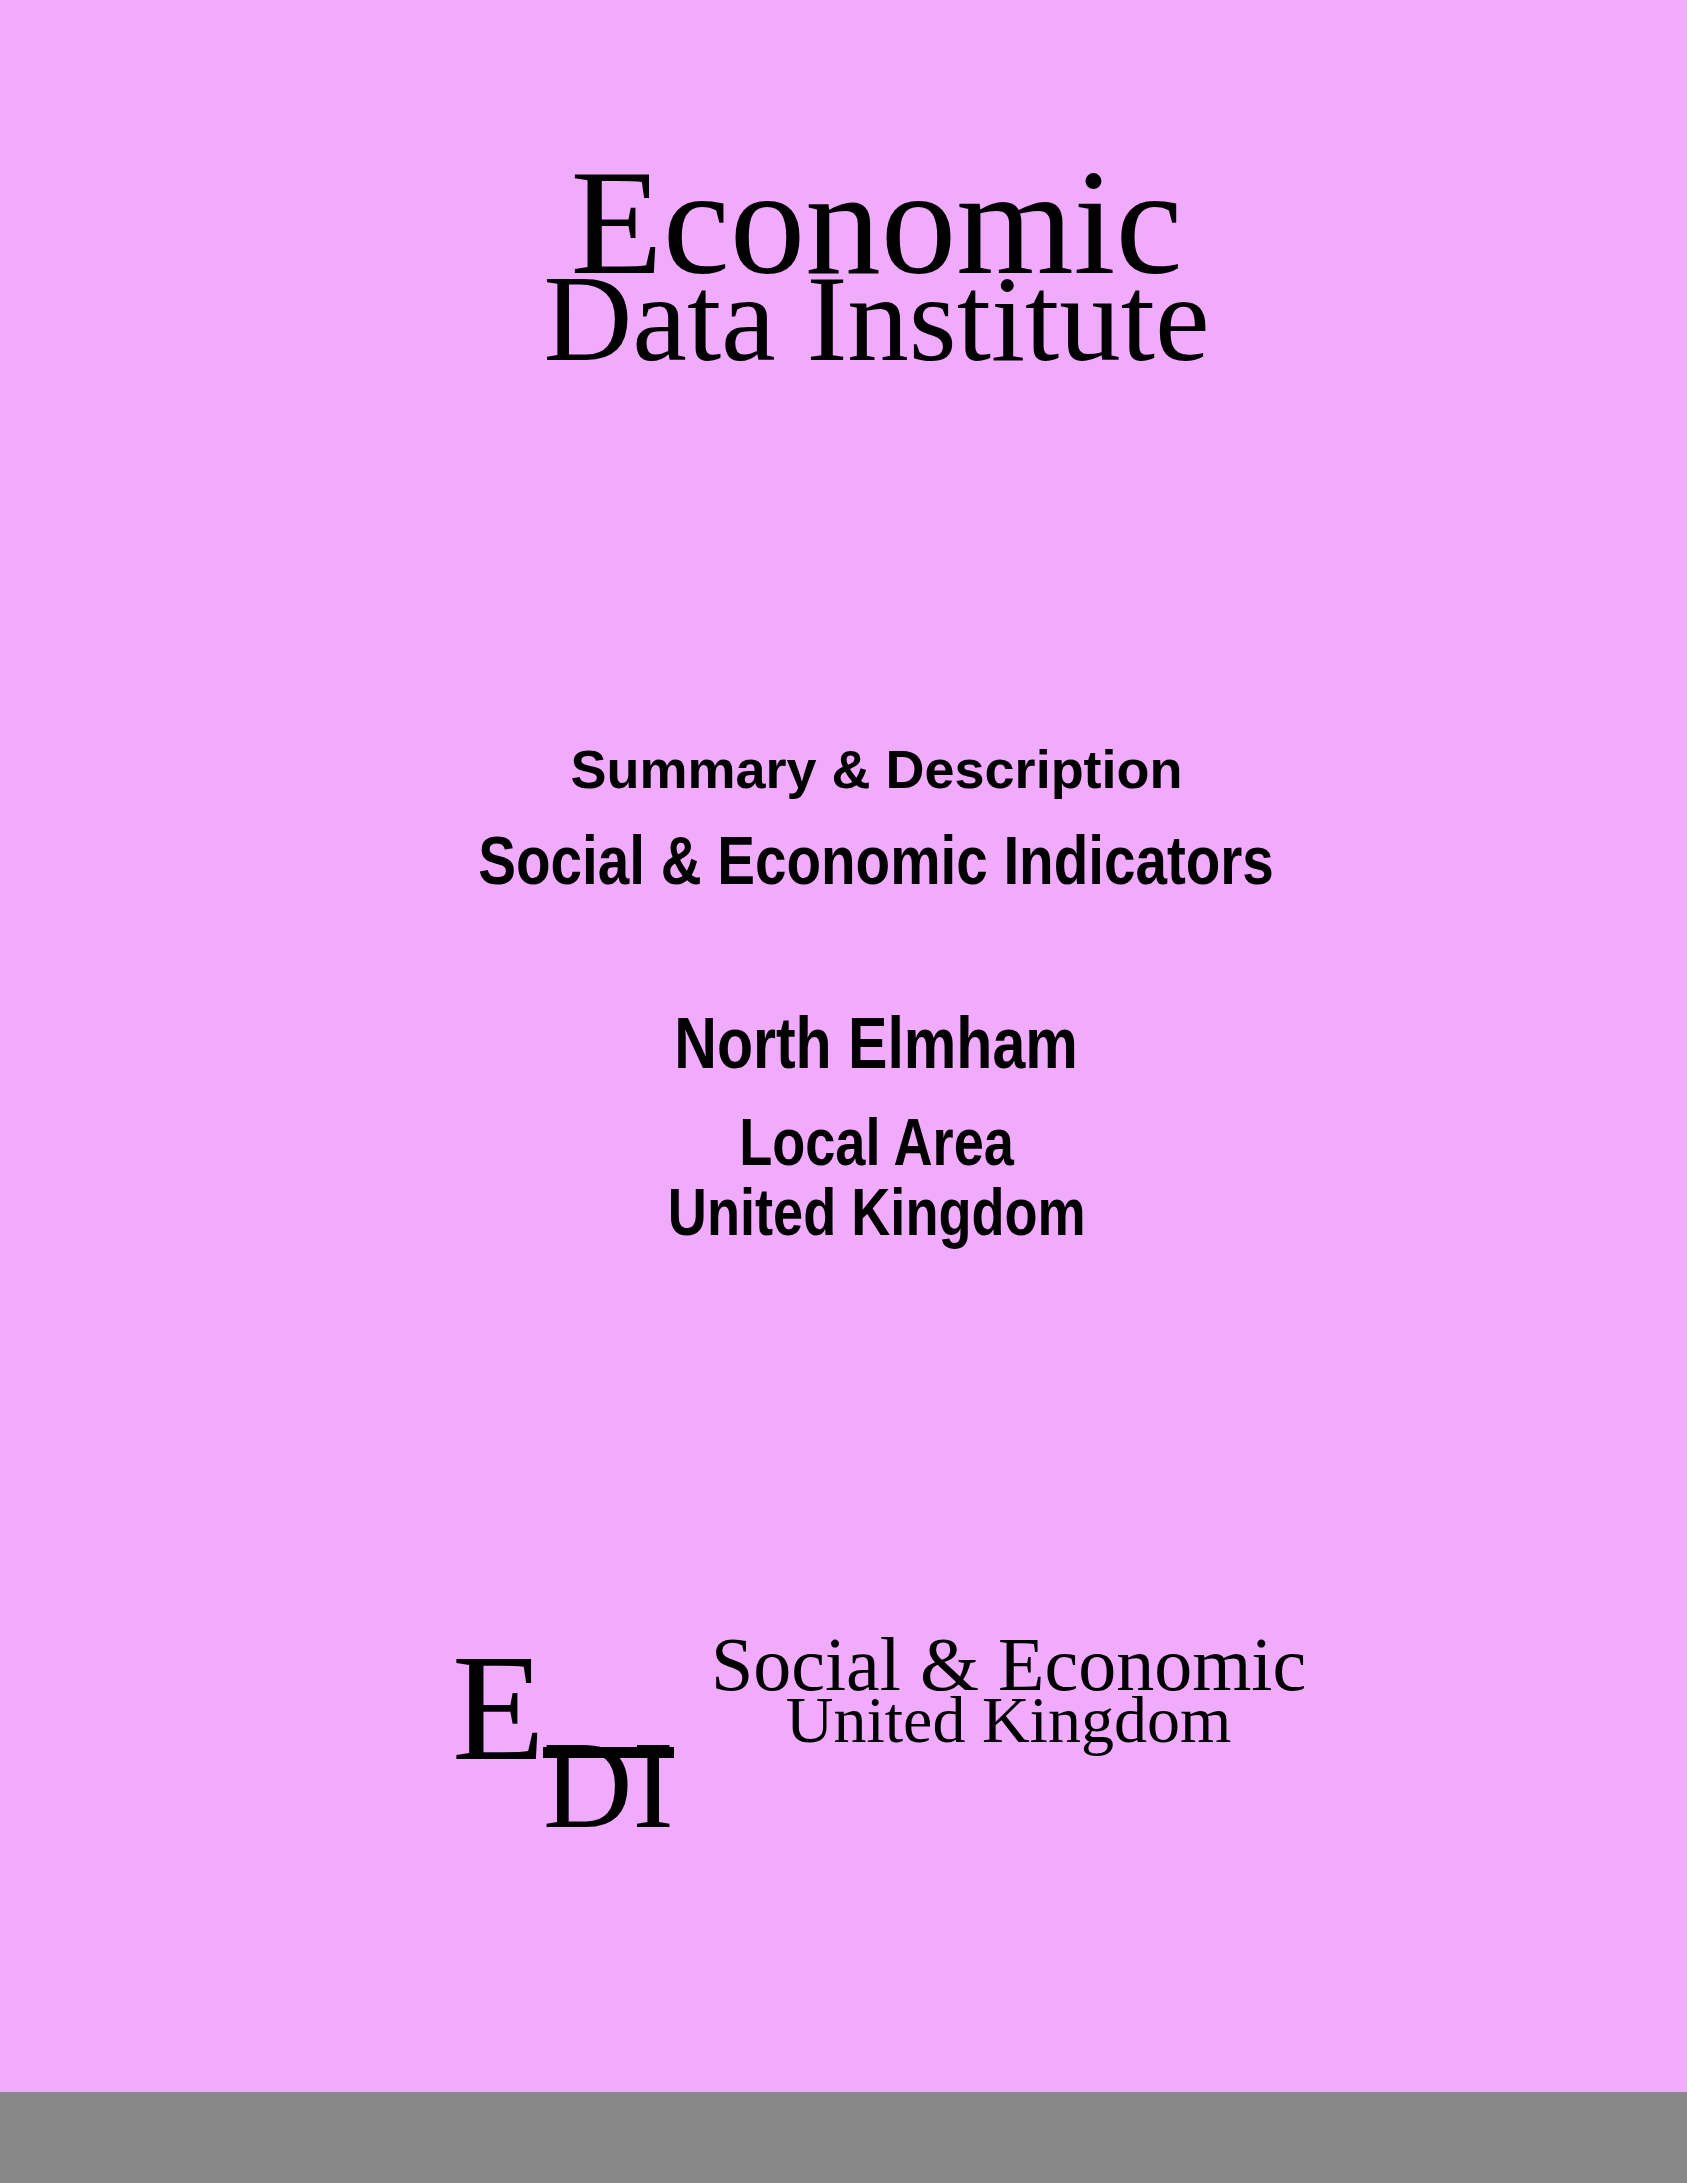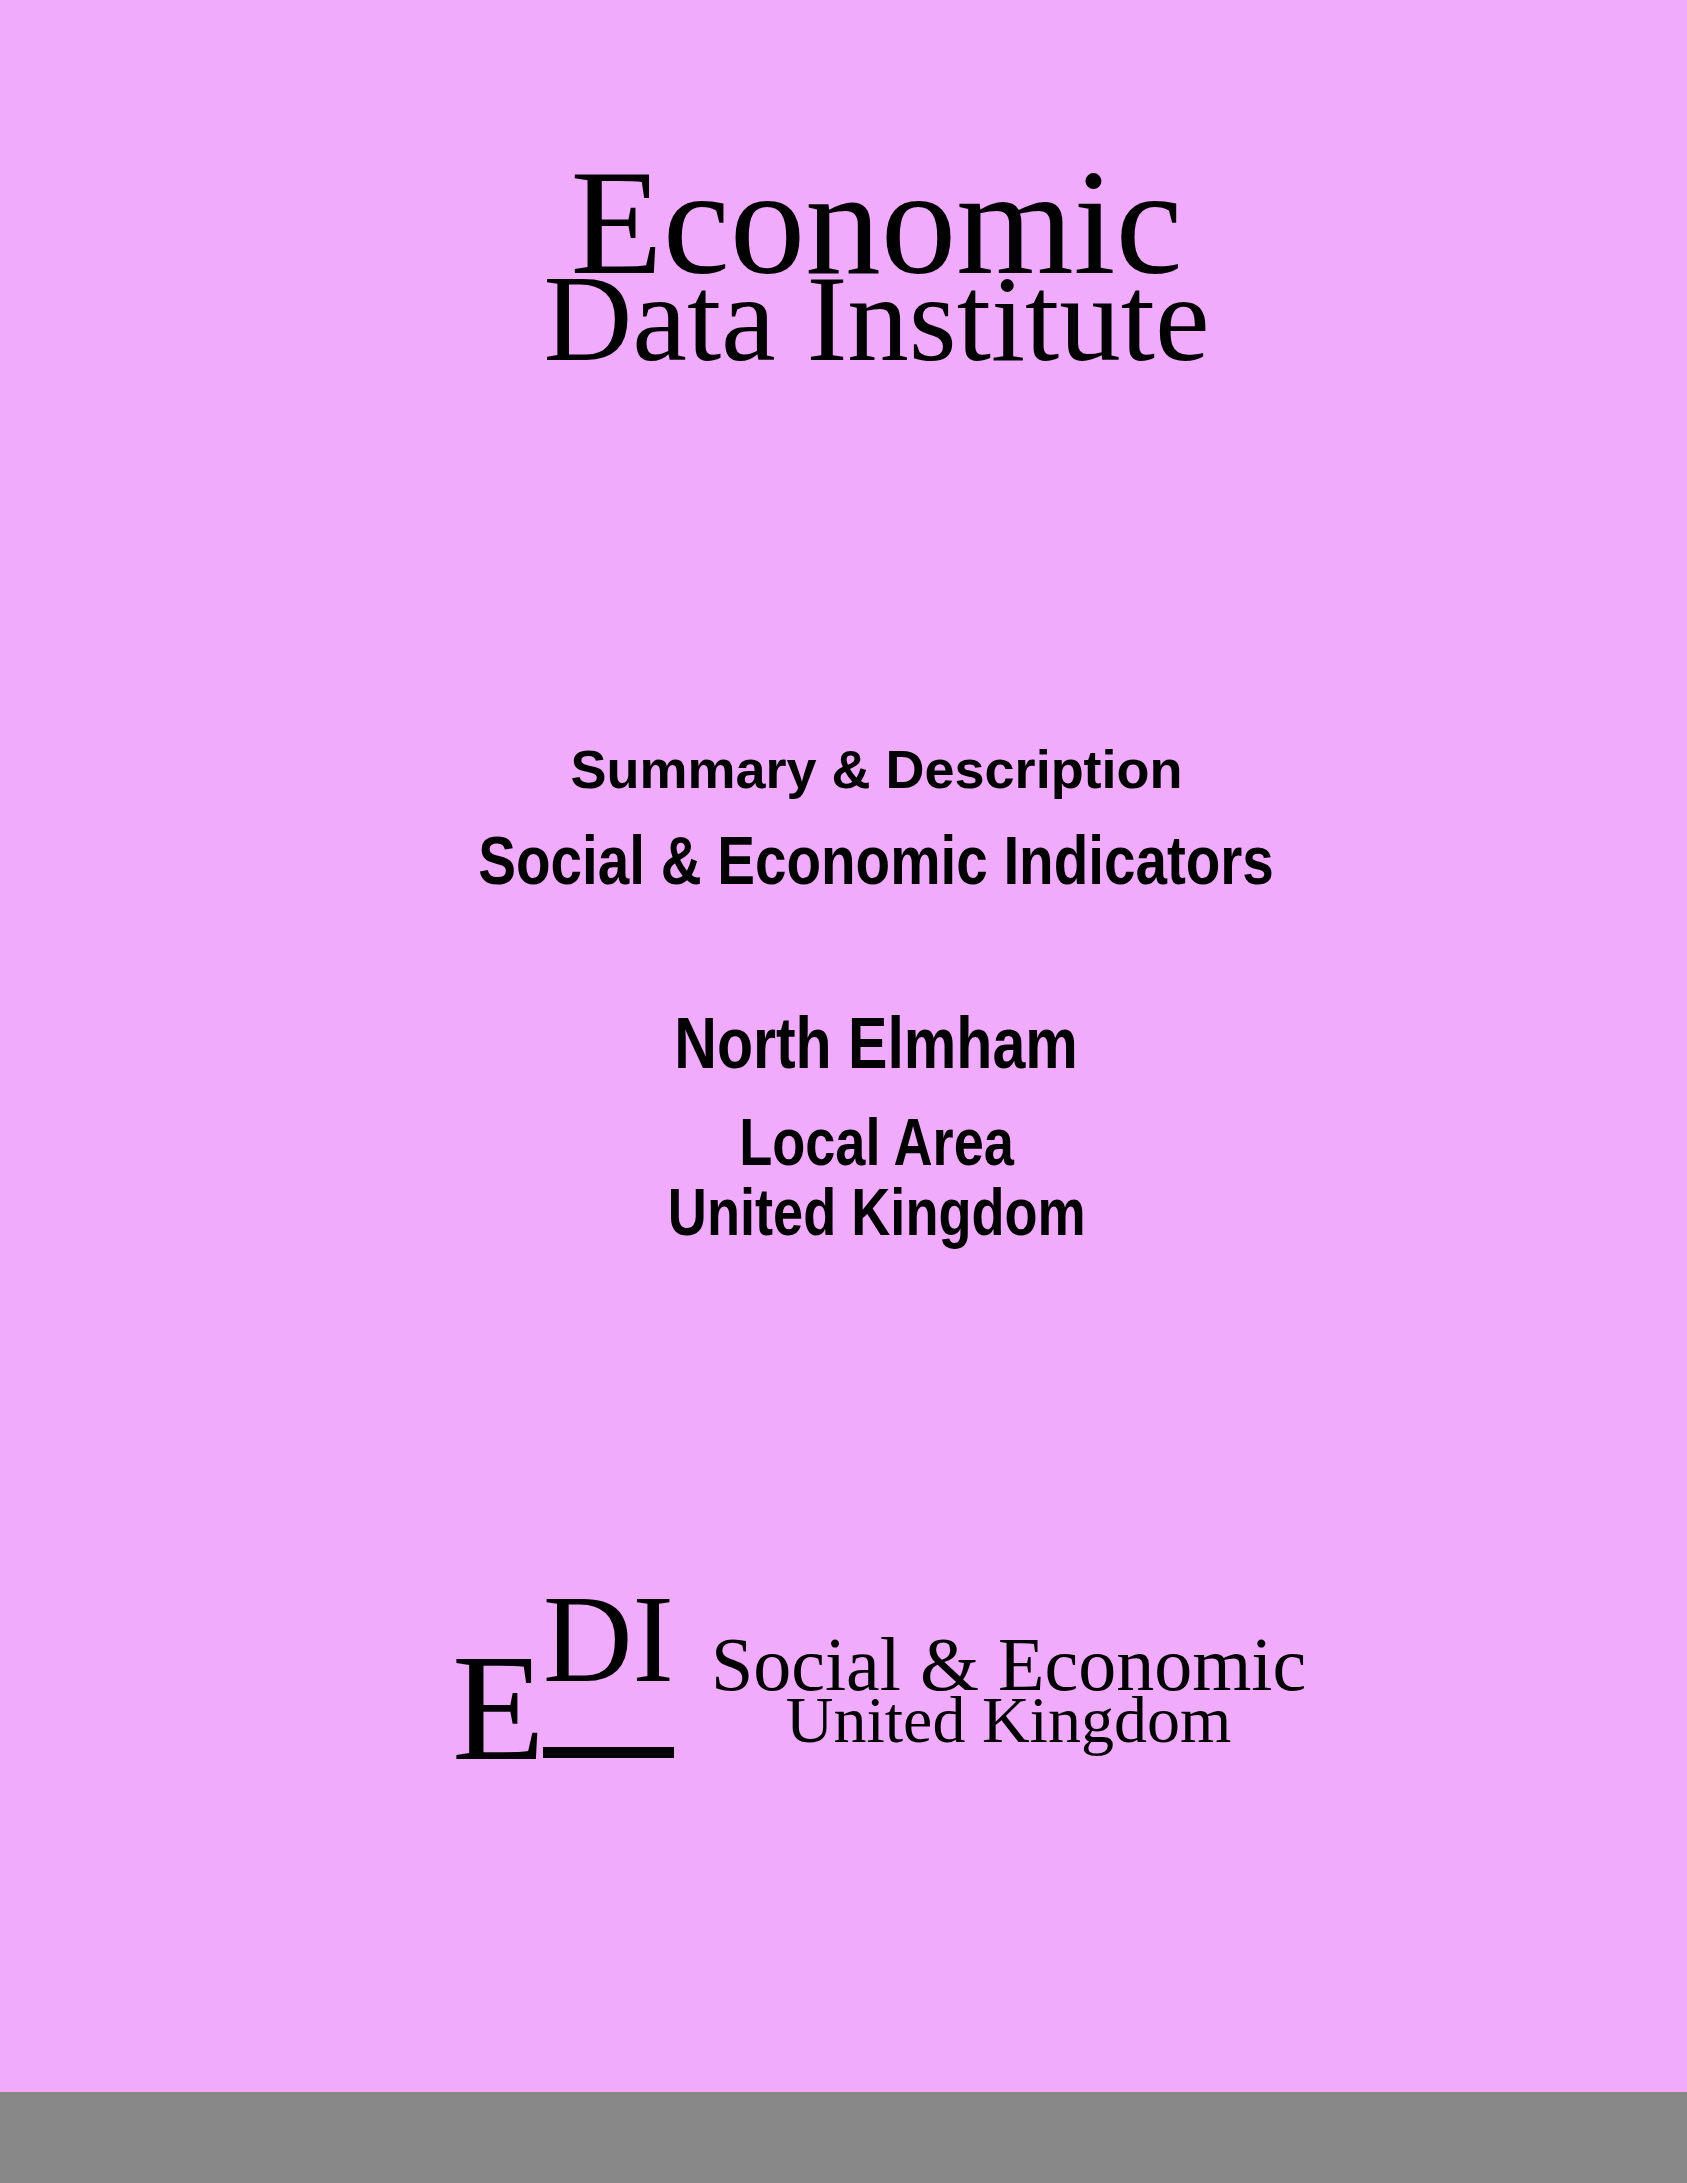--- a/index.html
+++ b/index.html
@@ -46,21 +46,21 @@
     position: absolute;
     left: 452px;
     top: 1632px;
     font-size: 152px;
     line-height: 1;
     white-space: nowrap;
   }
   .edi-di {
     position: absolute;
     left: 543px;
-    top: 1578px;
+    top: 1724px;
     font-size: 124px;
     line-height: 1;
     white-space: nowrap;
   }
   .edi-bar {
     position: absolute;
     left: 543px;
     top: 1747px;
     width: 131px;
     height: 10.6px;

